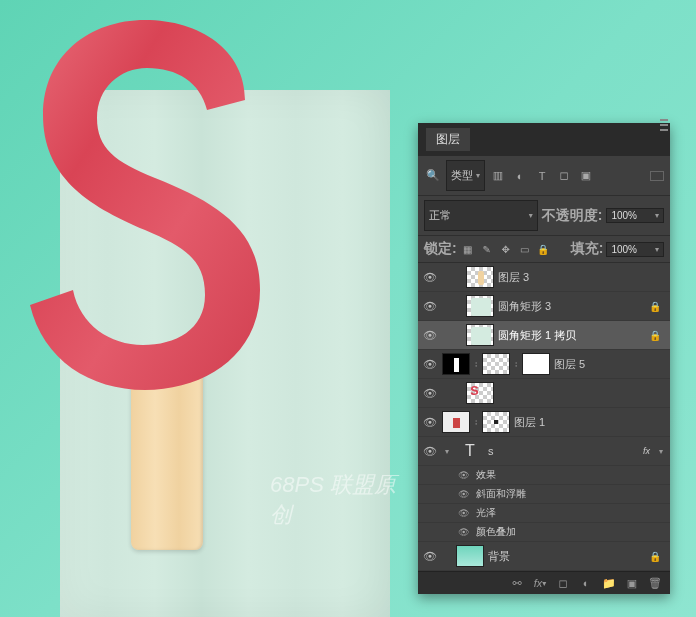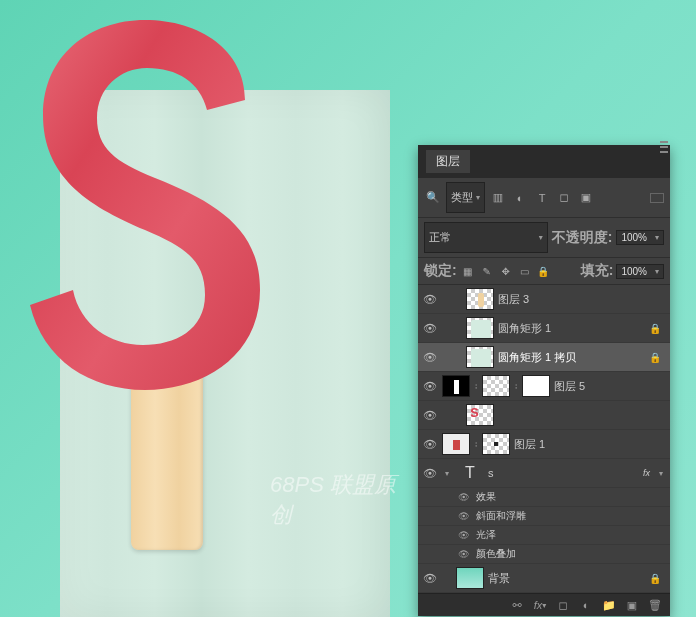--- a/index.html
+++ b/index.html
@@ -47,21 +47,20 @@
 
   
   .panel {
     position: absolute;
     right: 26px; top: 123px;
     width: 252px;
     background: #3f3f3f;
     color: #ccc;
     font-size: 11px;
     box-shadow: 0 4px 12px rgba(0,0,0,0.4);
-    margin-top: 22px;
   }
   .panel-header {
     background: #2a2a2a;
     padding: 5px 8px;
     display: flex;
     align-items: center;
     justify-content: space-between;
   }
   .panel-flyout {
     position: absolute;
@@ -99,21 +98,21 @@
     align-items: center;
     justify-content: center;
     color: #aaa;
     font-size: 11px;
   }
   .opacity-row { display: flex; gap: 4px; align-items: center; padding: 4px 6px; border-bottom: 1px solid #2e2e2e; }
   .opacity-label { color: #aaa; font-size: 14px; font-weight: bold; }
   .opacity-val {
     background: #333; border: 1px solid #222;
     padding: 1px 4px; font-size: 10px; color: #ddd;
-    display: flex; align-items: center; gap: 8px;
+    display: flex; align-items: center; gap: 18px;
   }
   .lock-row {
     display: flex; align-items: center; gap: 3px;
     padding: 4px 6px;
     border-bottom: 1px solid #2e2e2e;
   }
   .lock-row .icon-btn { width: 16px; height: 14px; font-size: 10px; }
 
   .layers {
     max-height: 390px;
@@ -283,21 +282,21 @@
       <span class="vis">👁</span>
       <span class="indent1"></span>
       <div class="thumb checker stick-t"></div>
       <span class="layer-name">图层 3</span>
     </div>
 
     <div class="layer">
       <span class="vis">👁</span>
       <span class="indent1"></span>
       <div class="thumb checker rrect"></div>
-      <span class="layer-name">圆角矩形 1</span>
+      <span class="layer-name">圆角矩形 3</span>
       <span class="lock-icon">🔒</span>
     </div>
 
     <div class="layer selected">
       <span class="vis">👁</span>
       <span class="indent1"></span>
       <div class="thumb checker rrect"></div>
       <span class="layer-name">圆角矩形 1 拷贝</span>
       <span class="lock-icon">🔒</span>
     </div>

